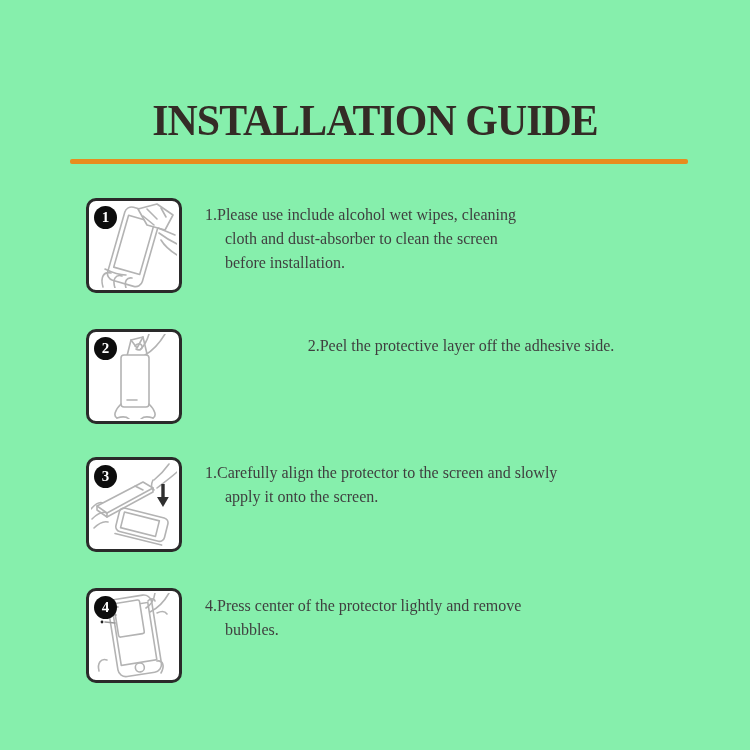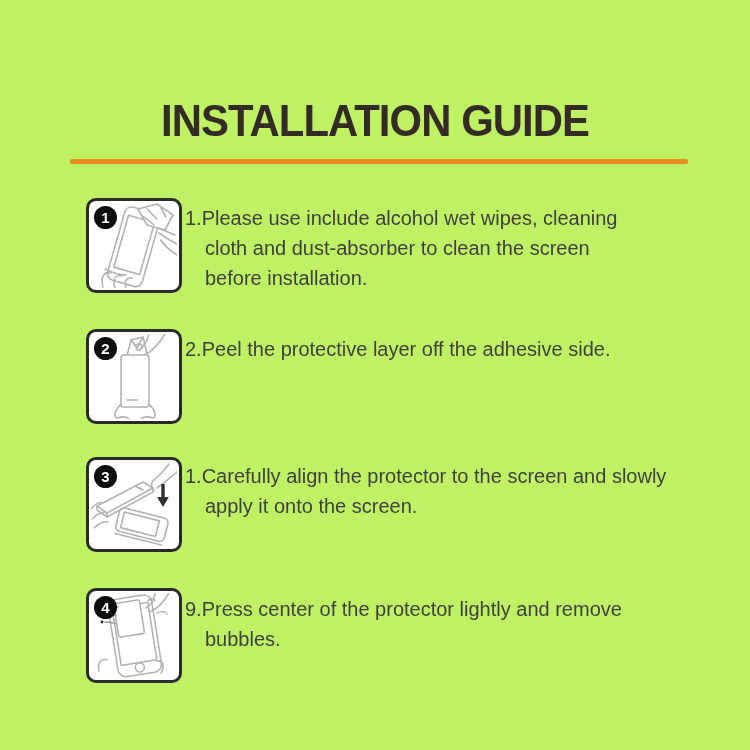--- a/index.html
+++ b/index.html
@@ -1,20 +1,20 @@
 <!DOCTYPE html>
 <html><head>
 <meta charset="utf-8">
 <style>
   html,body{margin:0;padding:0;background:#fff;}
   .page{
     position:relative;
     width:750px;height:750px;
-    background:#bef264;
-    font-family:Liberation Sans, sans-serif;
+    background:#86efac;
+    font-family:Liberation Serif, serif;
     overflow:hidden;
   }
   .title{
     position:absolute;
     left:0;right:0;top:98px;
     text-align:center;
     font-size:45px;
     line-height:45px;
     font-weight:700;
     letter-spacing:-1px;
@@ -45,31 +45,31 @@
     border-radius:50%;
     background:#0d0d0d;
     color:#ffffff;
     font-size:15px;
     font-weight:700;
     display:flex;align-items:center;justify-content:center;
     z-index:2;
   }
   .step-text{
     position:absolute;
-    left:185px;
+    left:205px;
     width:492px;
-    font-size:20px;
-    line-height:30px;
+    font-size:16px;
+    line-height:24px;
     color:#3f3f3f;
     white-space:pre-line;
     padding-left:20px;
     text-indent:-20px;
   }
   .t1{top:203px;}
-  .t2{top:334px;}
+  .t2{top:334px;text-align:center;}
   .t3{top:461px;}
   .t4{top:594px;}
   .f1{top:198px;}
   .f2{top:329px;}
   .f3{top:457px;}
   .f4{top:588px;}
 </style>
 </head>
 <body>
 
@@ -173,16 +173,16 @@
           <circle cx="14" cy="13" r="1.4" fill="#222" stroke="none"></circle>
           <path d="M17 13 L27 14" stroke="#999"></path>
           <circle cx="12" cy="21" r="1.4" fill="#222" stroke="none"></circle>
           <path d="M15 21 L25 22" stroke="#999"></path>
           <circle cx="11" cy="29" r="1.4" fill="#222" stroke="none"></circle>
           <path d="M14 29 L24 30" stroke="#999"></path>
         </g>
       </g>
     </svg>
   </div>
-  <div class="step-text t4">9.Press center of the protector lightly and remove
+  <div class="step-text t4">4.Press center of the protector lightly and remove
 bubbles.</div>
 
 </div>
 
 </body></html>

